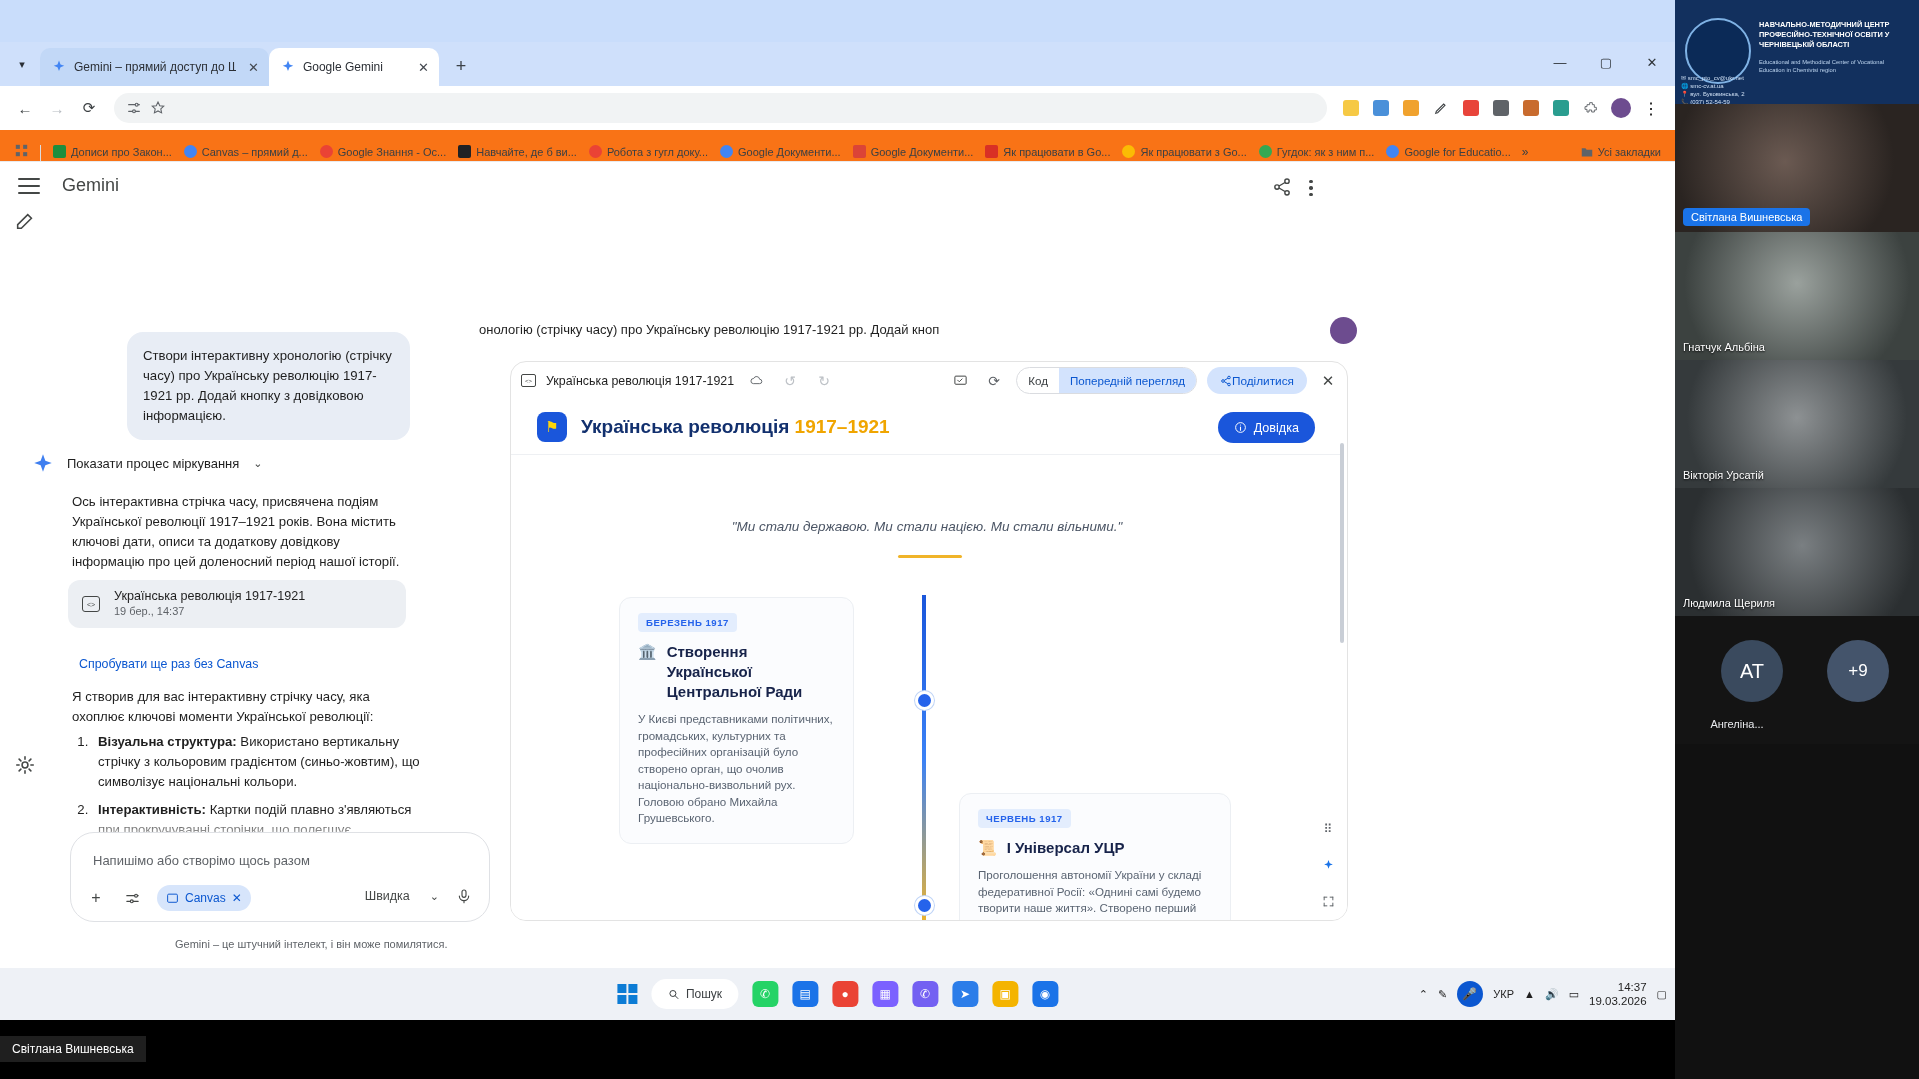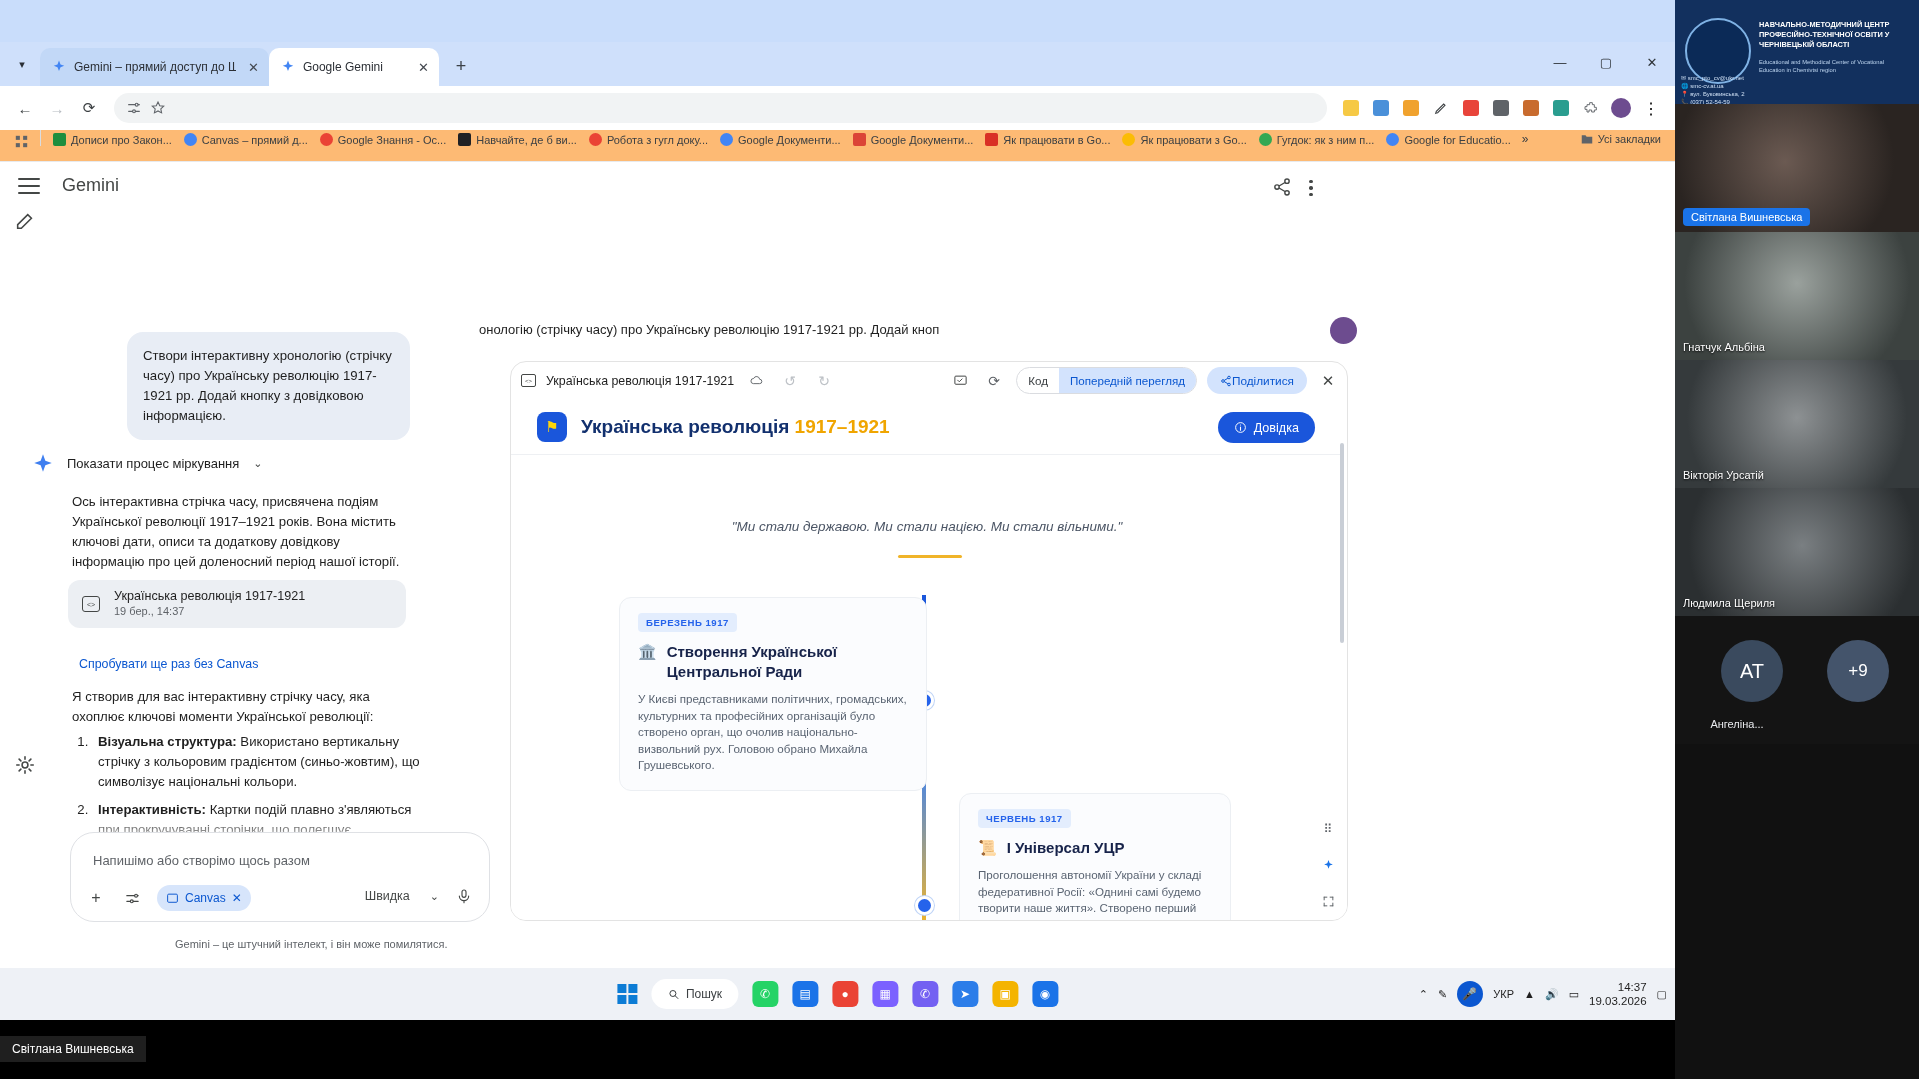--- a/index.html
+++ b/index.html
@@ -66,21 +66,21 @@
   }
   .omni-icon { width:16px;height:16px;flex:0 0 16px;color:#5f6368; }
   .omni-url { flex:1; white-space:nowrap; overflow:hidden; }
   .tb-icon { width: 28px; height: 28px; display:flex;align-items:center;justify-content:center; }
   .ext-dot { width:16px; height:16px; border-radius:3px; }
   .avatar-sm { width: 20px; height:20px; border-radius:50%; background:#6d4c8f; }
 
   
   .bookmarks {
     position:absolute; left:0; top:130px; width:1675px; height:32px;
-    background:#fdba74; display:flex; align-items:flex-start; gap: 0px; padding: 0 8px;
+    background:#f97316; display:flex; align-items:flex-end; gap: 0px; padding: 0 8px;
     font-size: 11px; color:#3c4043; border-bottom: 1px solid #e8eaed;
     overflow: hidden;
   }
   .bm-apps { width: 26px; height: 22px; display:flex;align-items:center;justify-content:center; }
   .bm-sep { width:1px;height:16px;background:#dadce0;margin:0 6px; }
   .bm {
     display:flex; align-items:center; gap:5px; padding: 3px 6px; border-radius:4px;
     white-space: nowrap; flex: 0 0 auto;
   }
   .bm-ico { width: 13px; height:13px; flex:0 0 13px; border-radius:2px; display:block; }
@@ -587,21 +587,21 @@
             </span>
           </div>
 
           <div class="tl-quote">"Ми стали державою. Ми стали нацією. Ми стали вільними."</div>
           <div class="quote-rule"></div>
 
           <div class="tl-axis"></div>
           <div class="tl-dot" style="left:404px; top:292px;"></div>
           <div class="tl-dot" style="left:404px; top:497px;"></div>
 
-          <div class="ev-card" style="left:108px; top:198px; width:308px;">
+          <div class="ev-card" style="left:108px; top:198px; width:235px;">
             <span class="ev-badge">БЕРЕЗЕНЬ 1917</span>
             <div class="ev-title">
               <span class="ev-emoji">🏛️</span>
               <span>Створення Української Центральної Ради</span>
             </div>
             <div class="ev-desc">У Києві представниками політичних, громадських, культурних та професійних організацій було створено орган, що очолив національно-визвольний рух. Головою обрано Михайла Грушевського.</div>
           </div>
 
           <div class="ev-card" style="left:448px; top:394px; width:272px;">
             <span class="ev-badge">ЧЕРВЕНЬ 1917</span>

